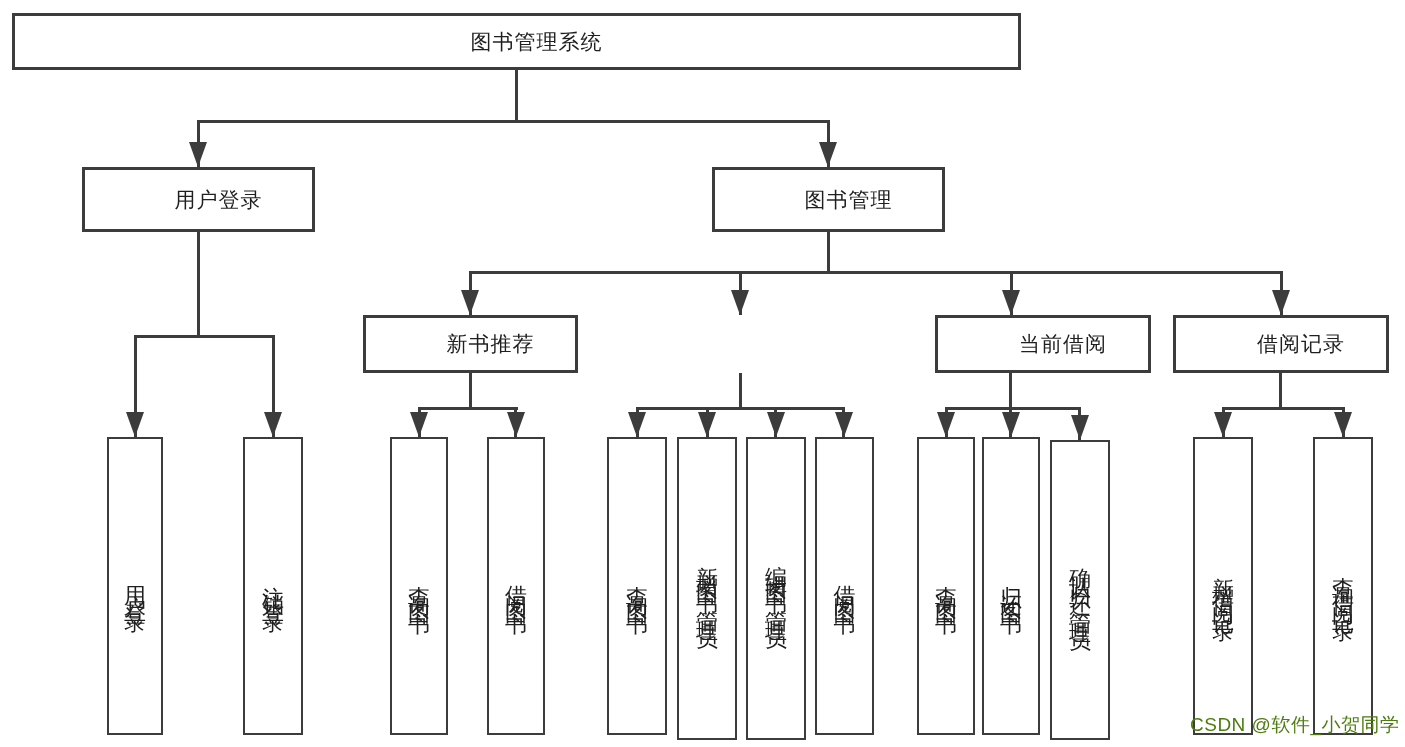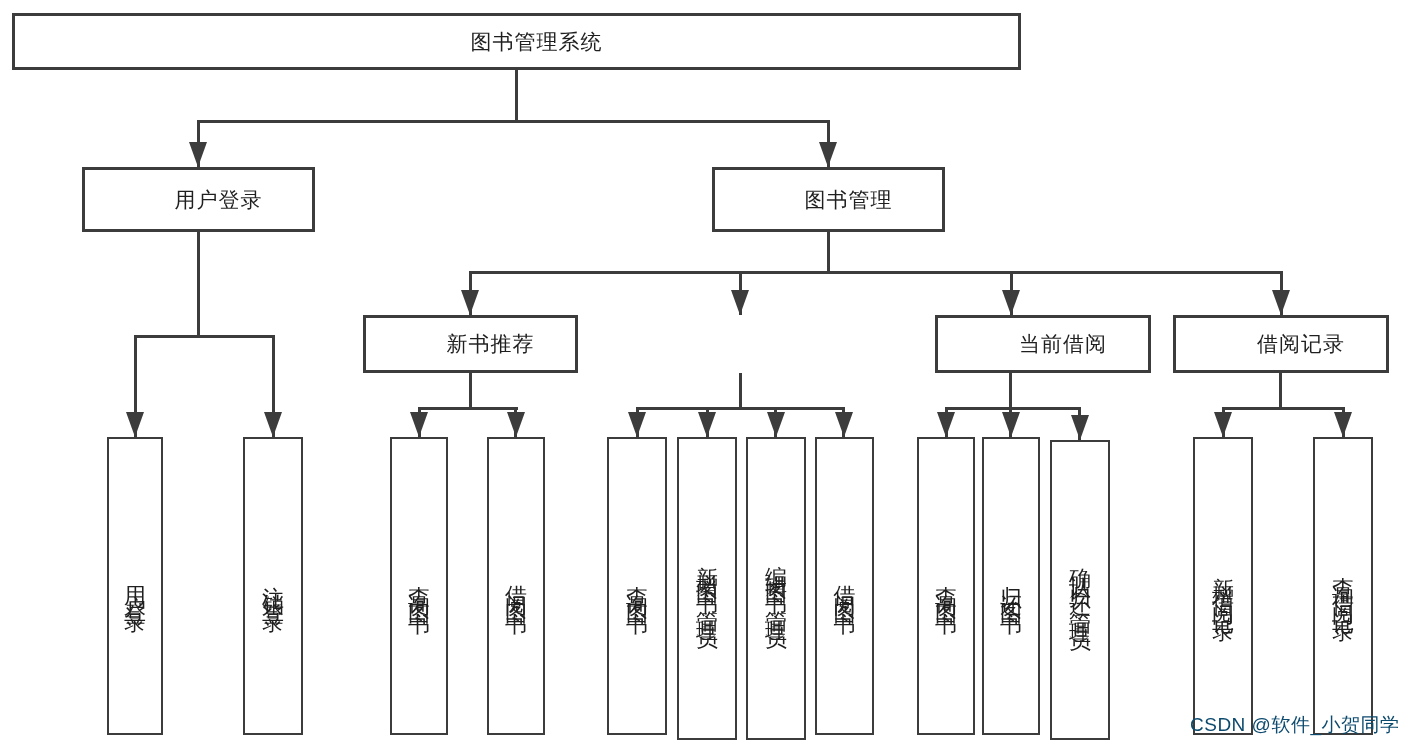--- a/index.html
+++ b/index.html
@@ -38,21 +38,21 @@
     border-left: 9px solid transparent;
     border-right: 9px solid transparent;
     border-top: 25px solid #3c3c3c;
   }
   .watermark {
     position: absolute;
     left: 1190px;
     top: 712px;
     font-size: 19px;
     letter-spacing: 0.5px;
-    color: #0c4a6e;
+    color: #4d7c0f;
     z-index: 5;
     text-align: right;
   }
 </style>
 </head>
 <body>
 
 <div class="stage">
 
   <div class="box hbox" style="left:12px; top:13px; width:1009px; height:57px;">

